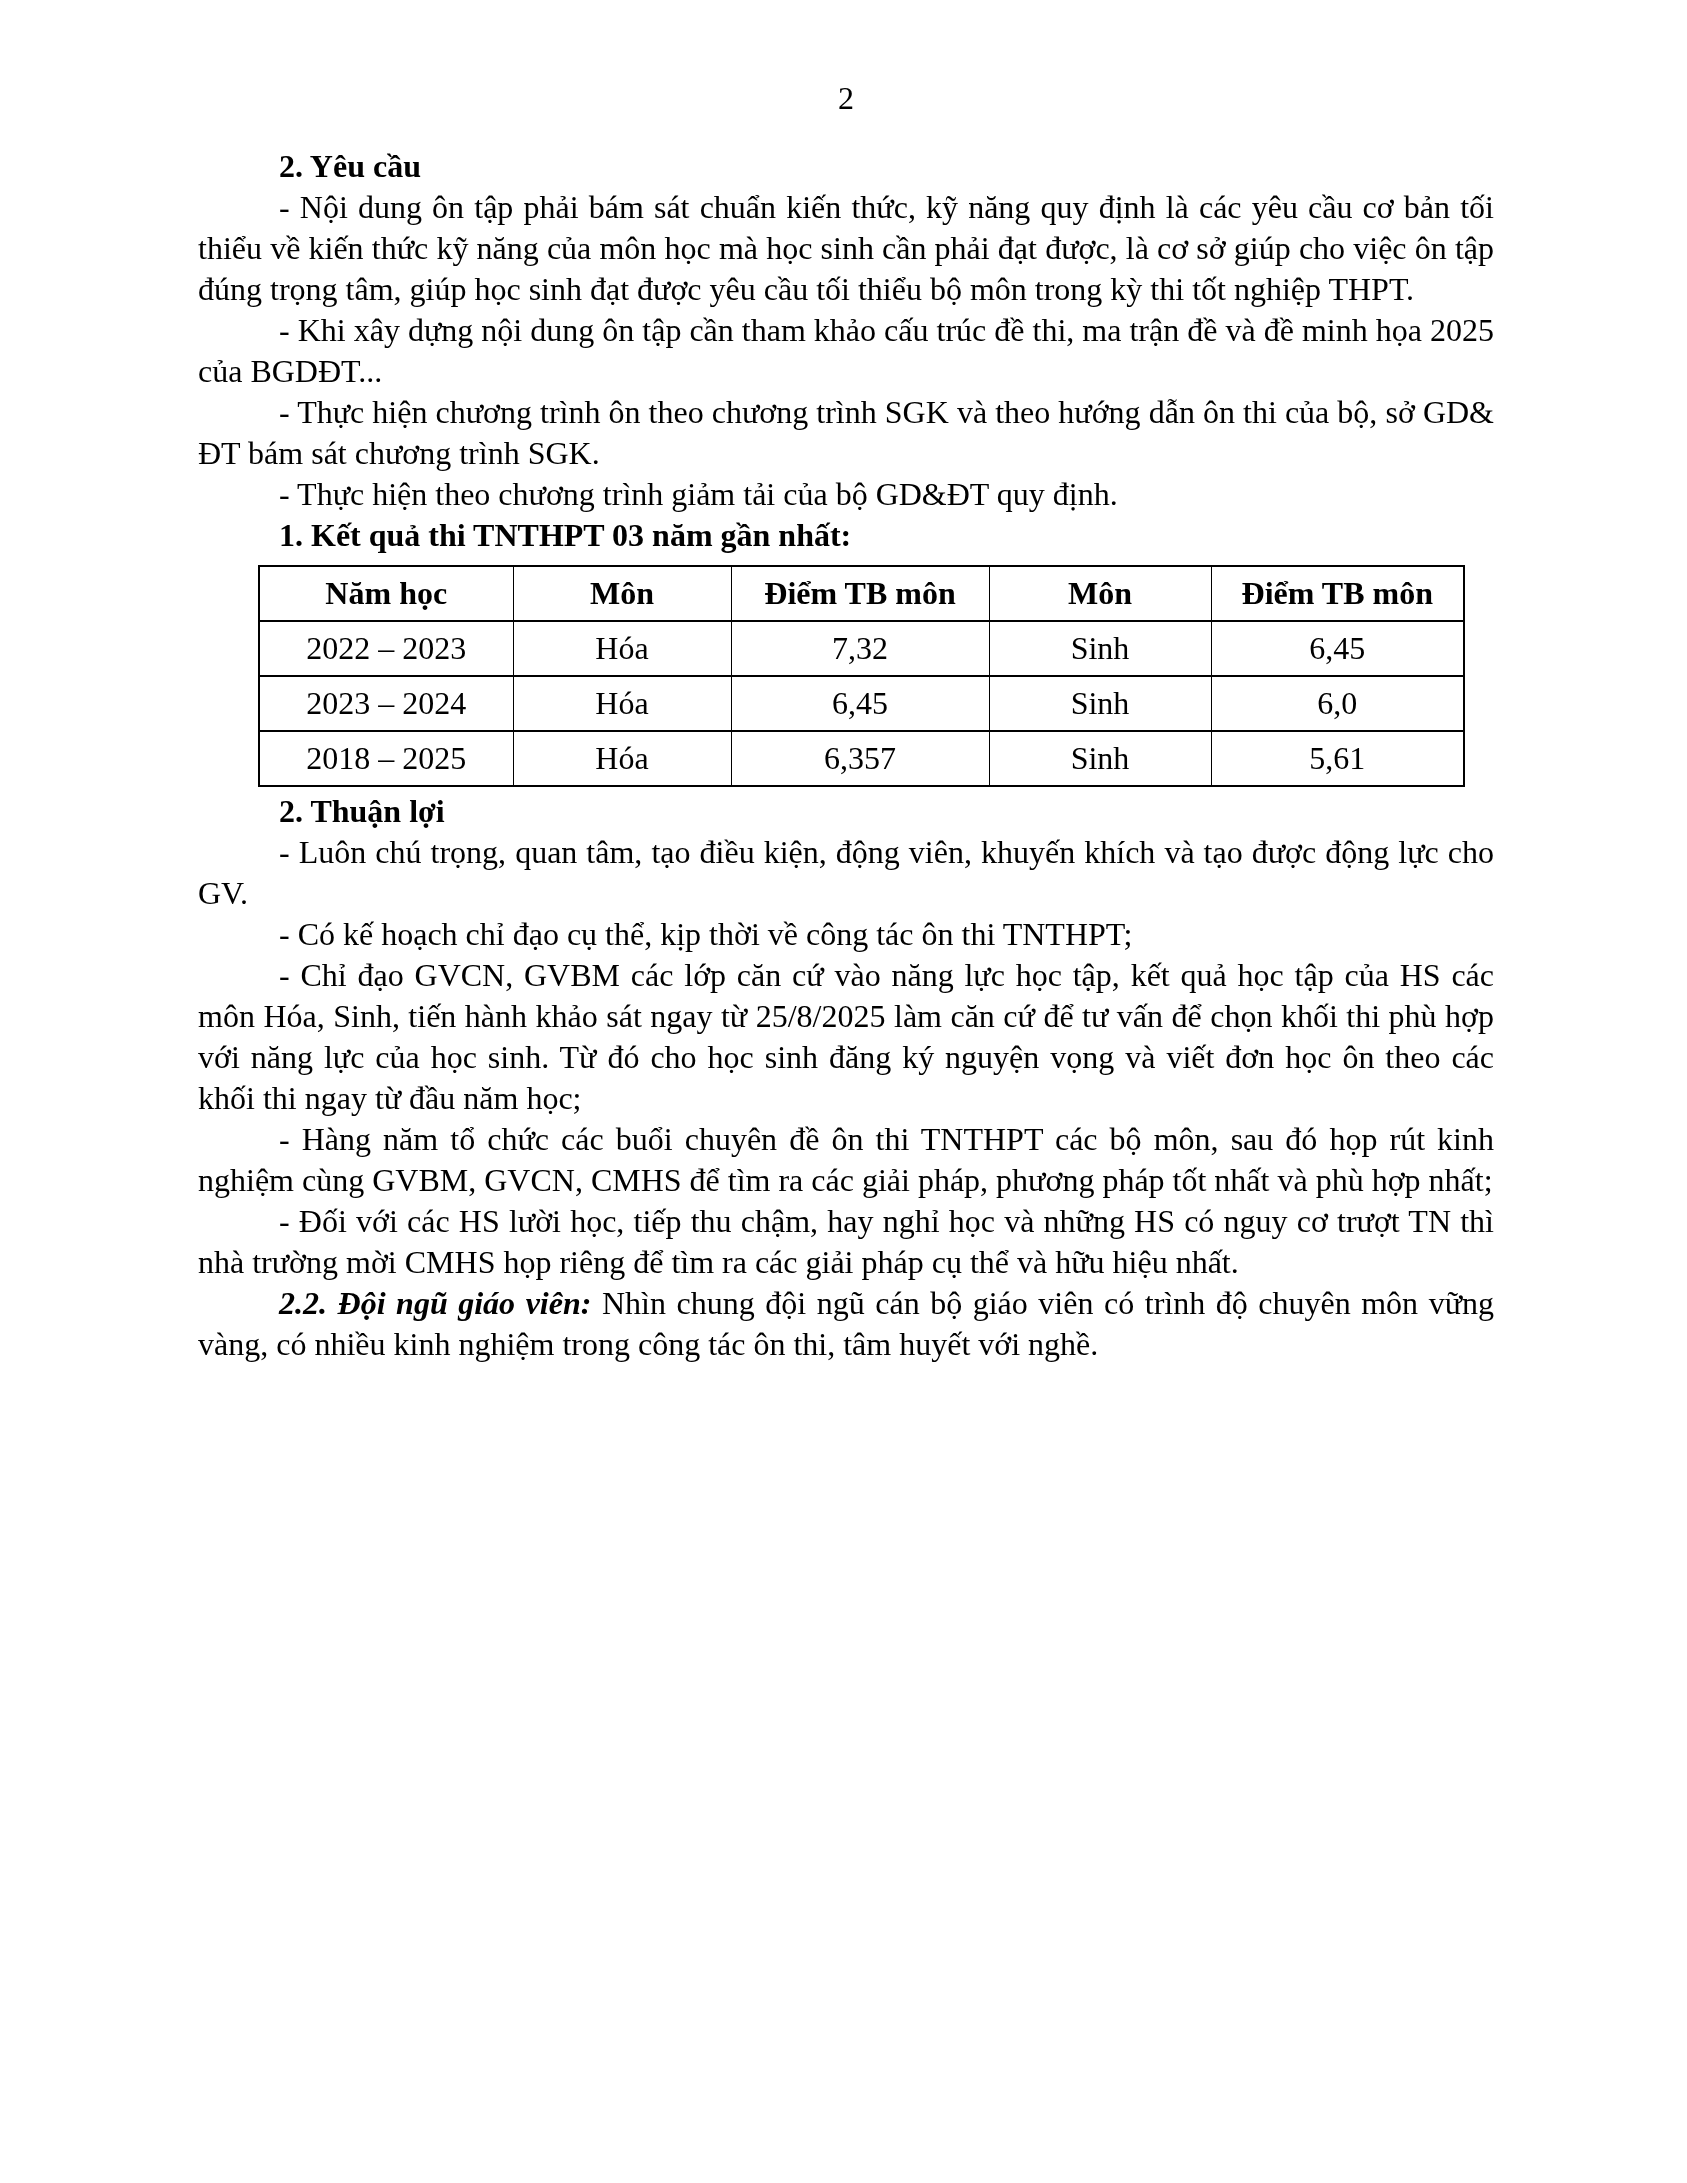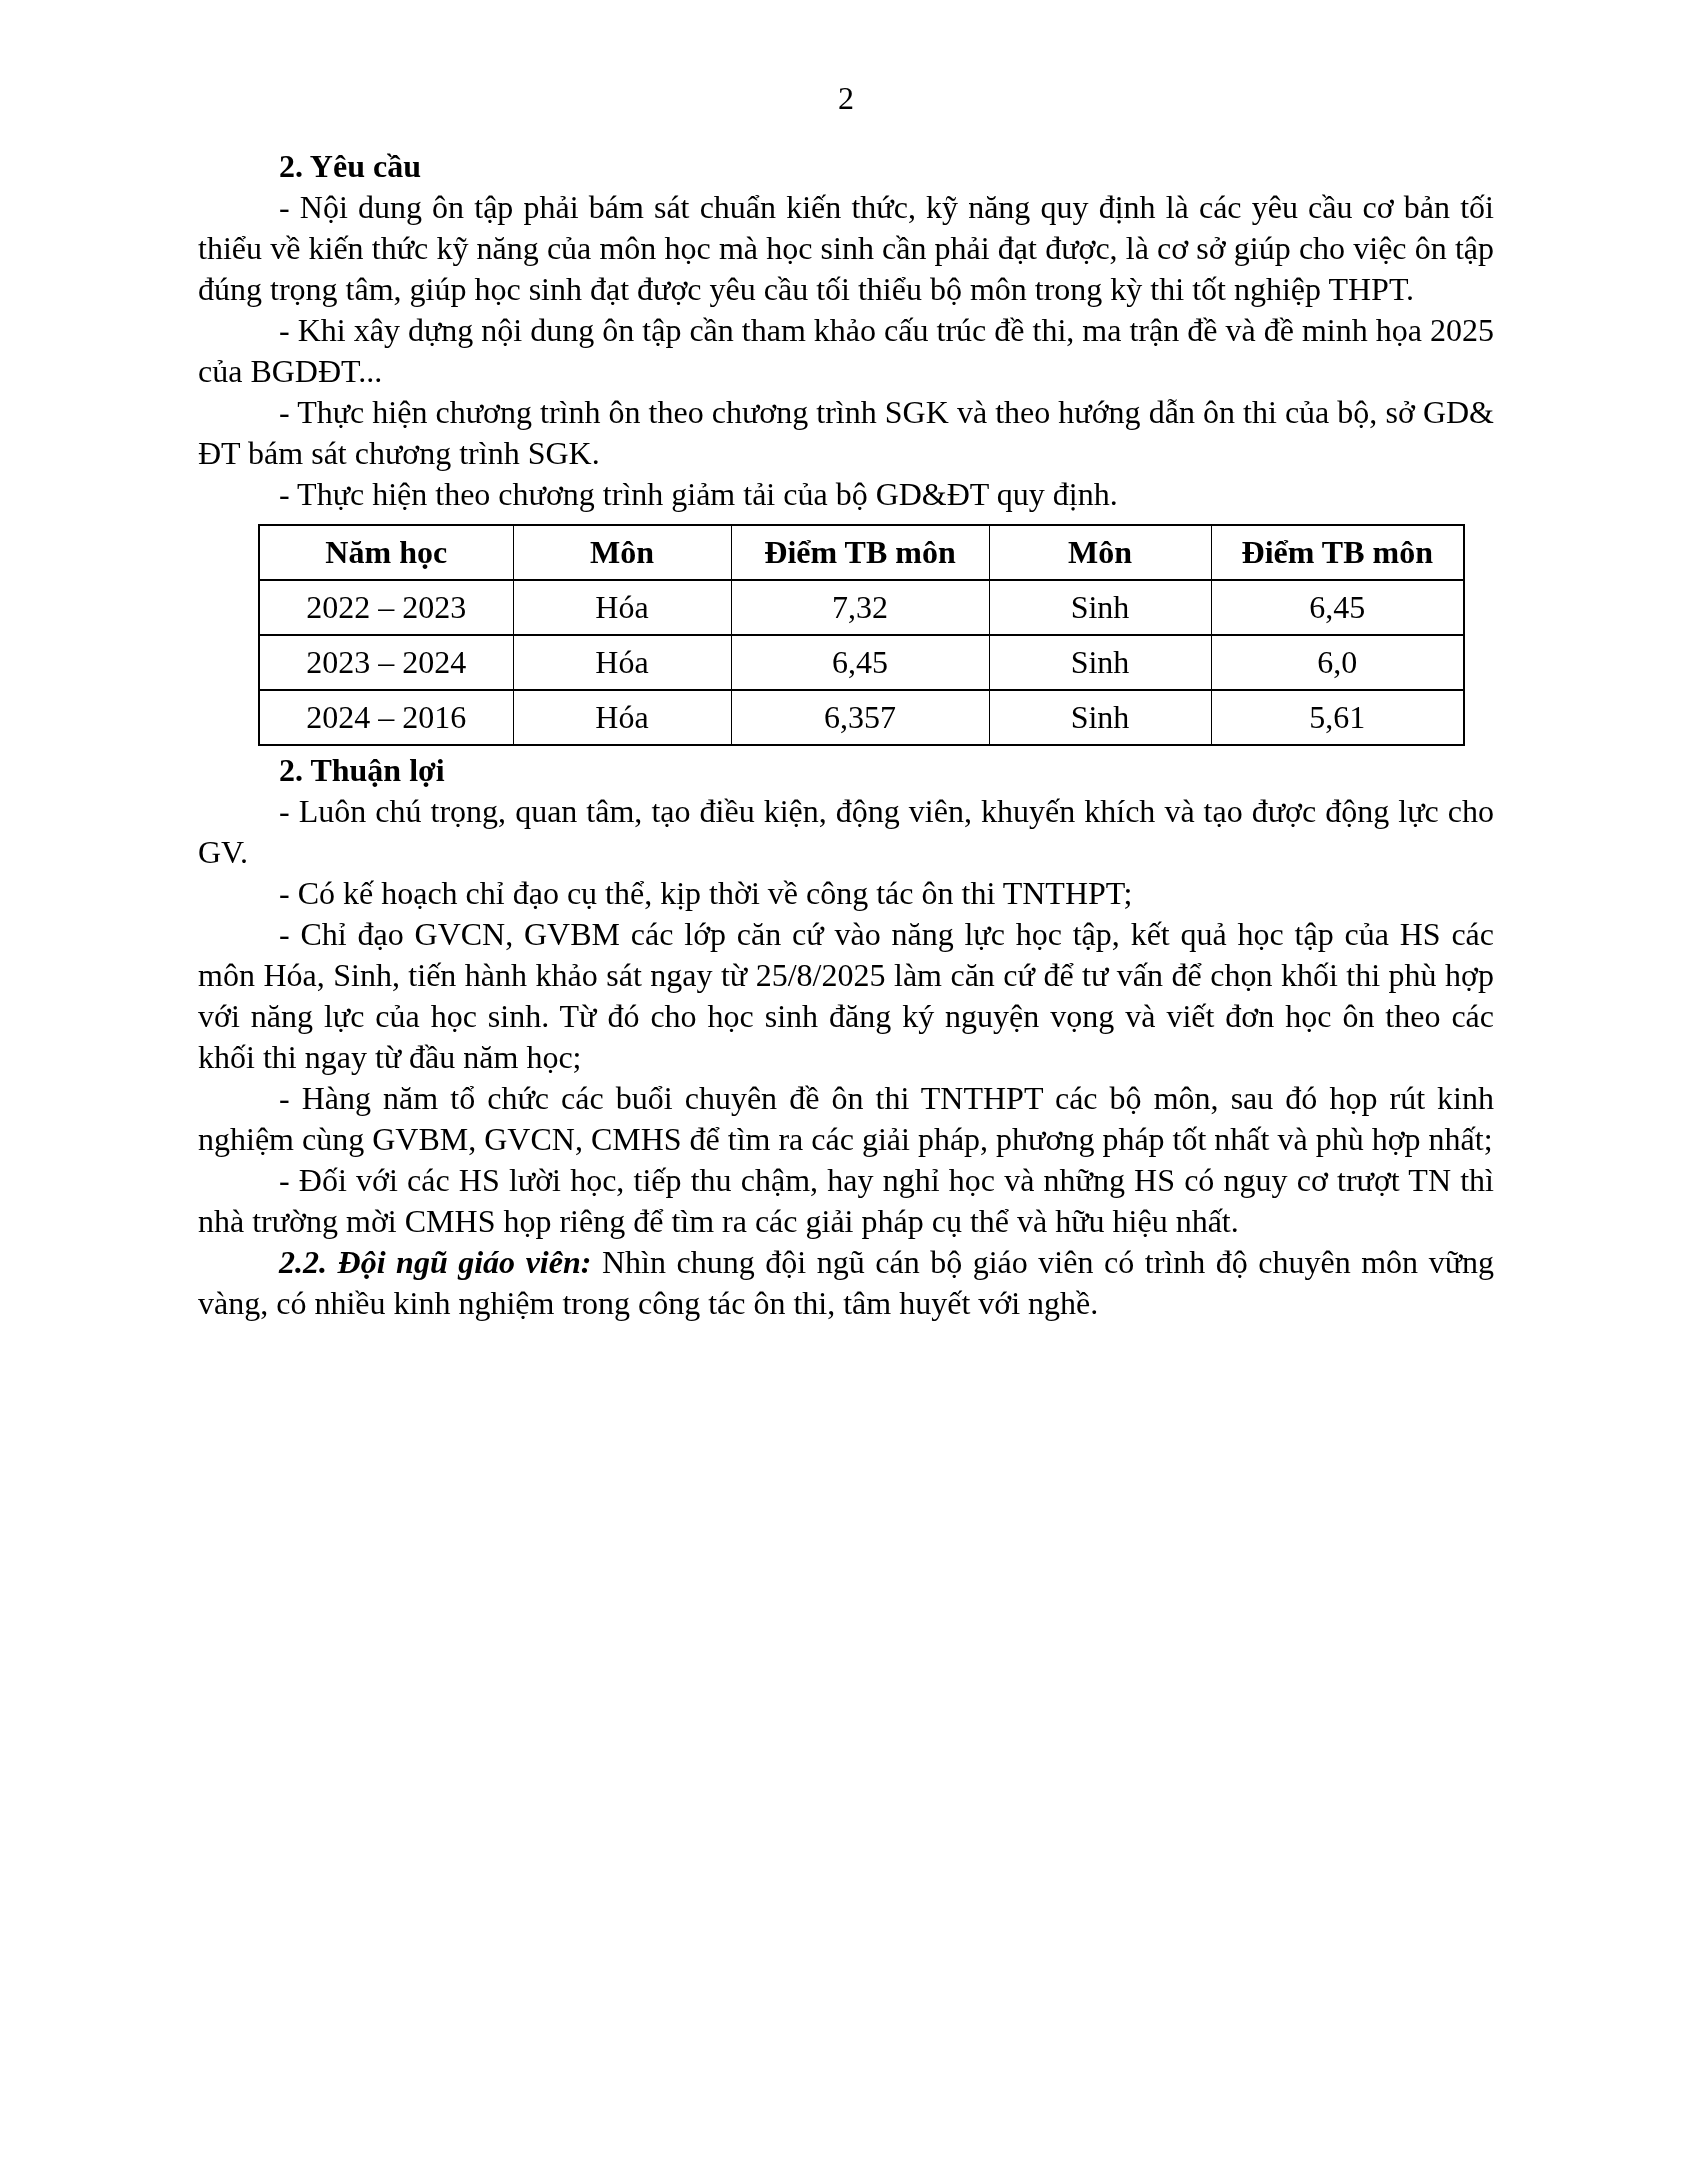--- a/index.html
+++ b/index.html
@@ -79,20 +79,21 @@
 
   <div class="page-number">2</div>
 
   <div class="doc-heading">2. Yêu cầu</div>
 
   <p class="doc-para">- Nội dung ôn tập phải bám sát chuẩn kiến thức, kỹ năng quy định là các yêu cầu cơ bản tối thiểu về kiến thức kỹ năng của môn học mà học sinh cần phải đạt được, là cơ sở giúp cho việc ôn tập đúng trọng tâm, giúp học sinh đạt được yêu cầu tối thiểu bộ môn trong kỳ thi tốt nghiệp THPT.</p>
   <p class="doc-para">- Khi xây dựng nội dung ôn tập cần tham khảo cấu trúc đề thi, ma trận đề và đề minh họa 2025 của BGDĐT...</p>
   <p class="doc-para">- Thực hiện chương trình ôn theo chương trình SGK và theo hướng dẫn ôn thi của bộ, sở GD&amp; ĐT bám sát chương trình SGK.</p>
   <p class="doc-para">- Thực hiện theo chương trình giảm tải của bộ GD&amp;ĐT quy định.</p>
 
+  <div class="doc-heading">1. Kết quả thi TNTHPT 03 năm gần nhất:</div>
 
   <table class="score-table">
     <colgroup>
       <col style="width:254px">
       <col style="width:218px">
       <col style="width:258px">
       <col style="width:222px">
       <col style="width:253px">
     </colgroup>
     <thead>
@@ -113,21 +114,21 @@
         <td>6,45</td>
       </tr>
       <tr>
         <td>2023 – 2024</td>
         <td>Hóa</td>
         <td>6,45</td>
         <td>Sinh</td>
         <td>6,0</td>
       </tr>
       <tr>
-        <td>2024 – 2016</td>
+        <td>2018 – 2025</td>
         <td>Hóa</td>
         <td>6,357</td>
         <td>Sinh</td>
         <td>5,61</td>
       </tr>
     </tbody>
   </table>
 
   <div class="doc-heading">2. Thuận lợi</div>
 

